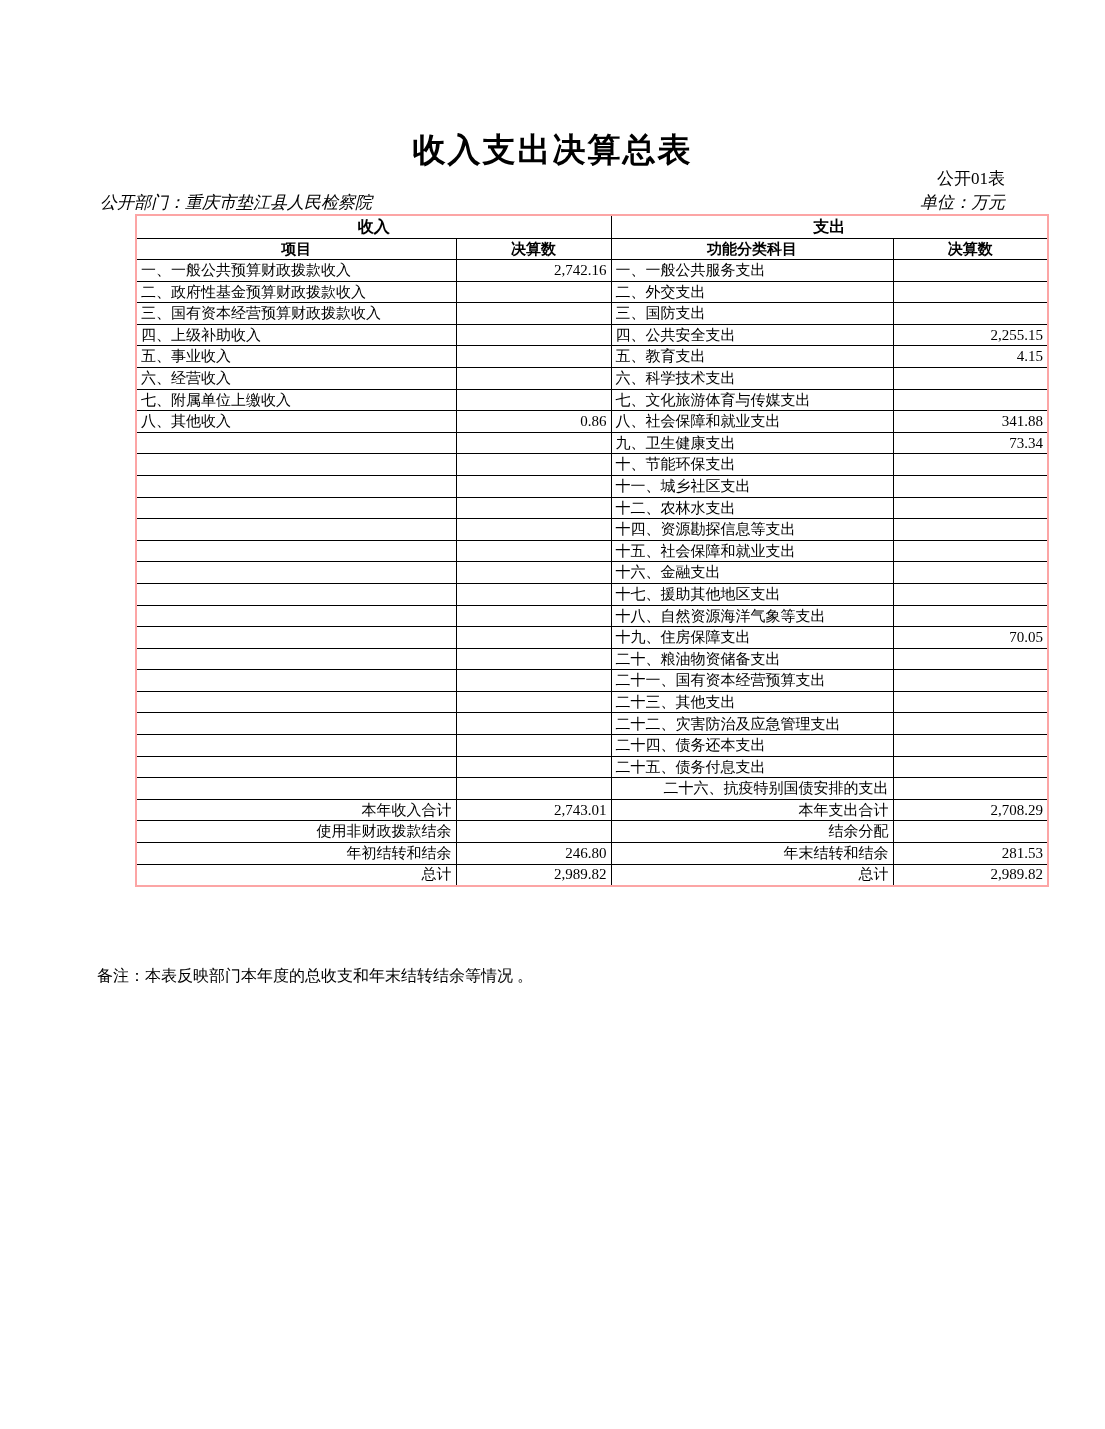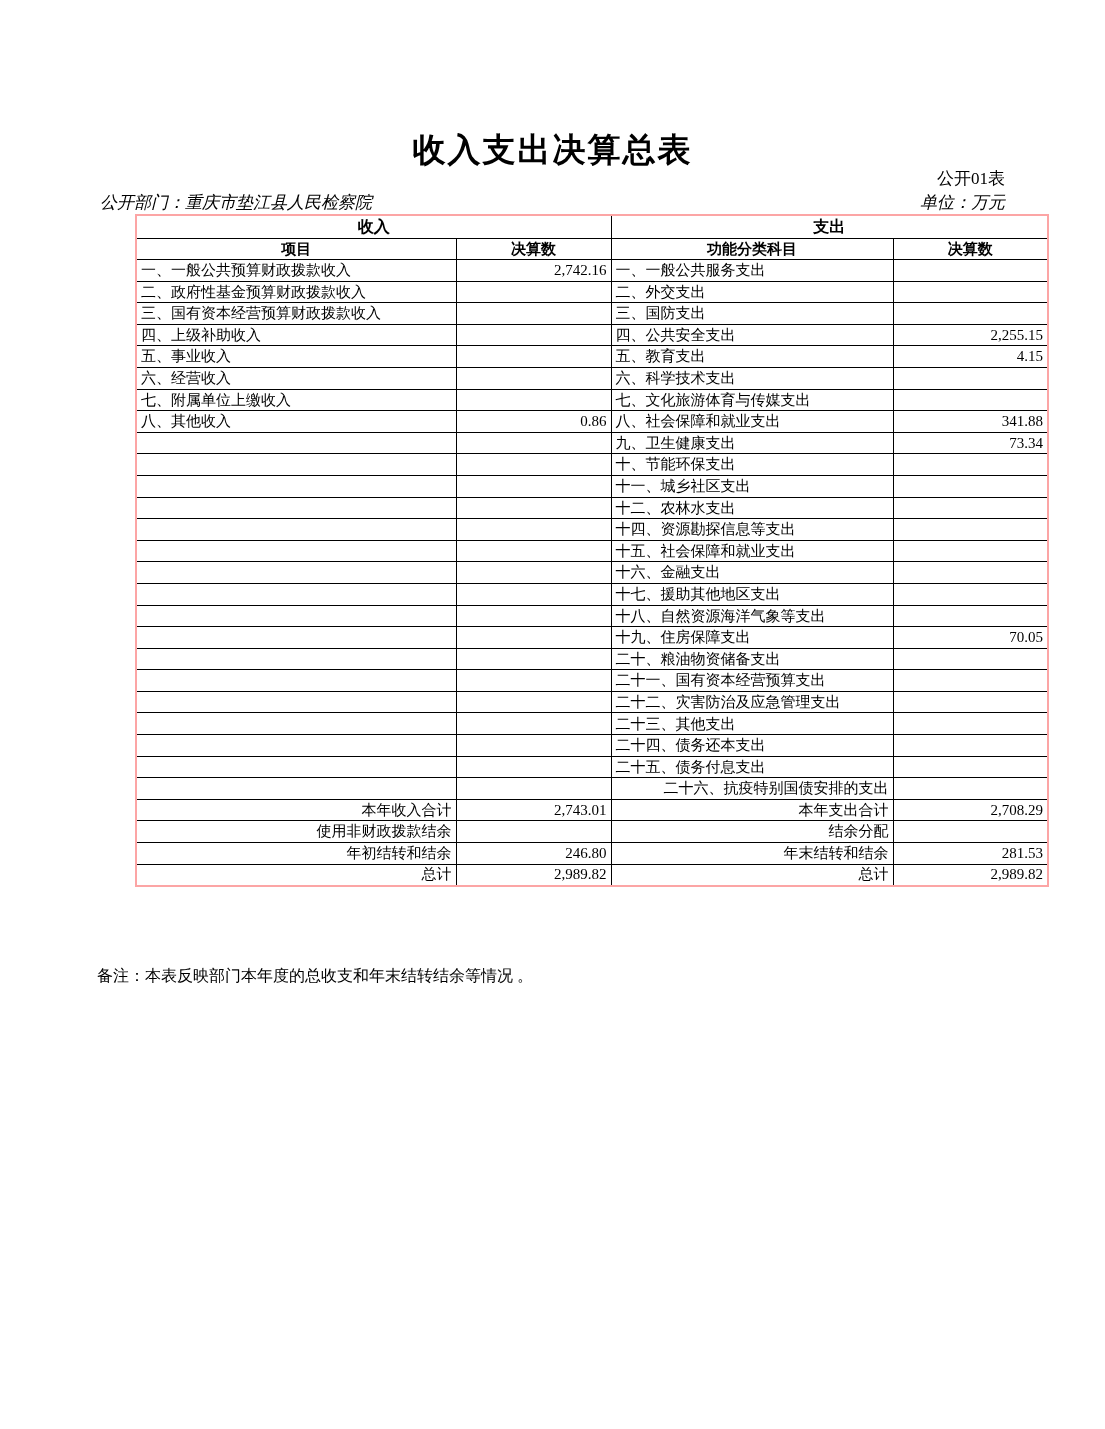--- a/index.html
+++ b/index.html
@@ -197,27 +197,27 @@
       </tr>
       <tr>
         <td class="label"></td>
         <td class="num"></td>
         <td class="label">二十一、国有资本经营预算支出</td>
         <td class="num"></td>
       </tr>
       <tr>
         <td class="label"></td>
         <td class="num"></td>
+        <td class="label">二十三、其他支出</td>
+        <td class="num"></td>
+      </tr>
+      <tr>
+        <td class="label"></td>
+        <td class="num"></td>
         <td class="label">二十二、灾害防治及应急管理支出</td>
-        <td class="num"></td>
-      </tr>
-      <tr>
-        <td class="label"></td>
-        <td class="num"></td>
-        <td class="label">二十三、其他支出</td>
         <td class="num"></td>
       </tr>
       <tr>
         <td class="label"></td>
         <td class="num"></td>
         <td class="label">二十四、债务还本支出</td>
         <td class="num"></td>
       </tr>
       <tr>
         <td class="label"></td>

